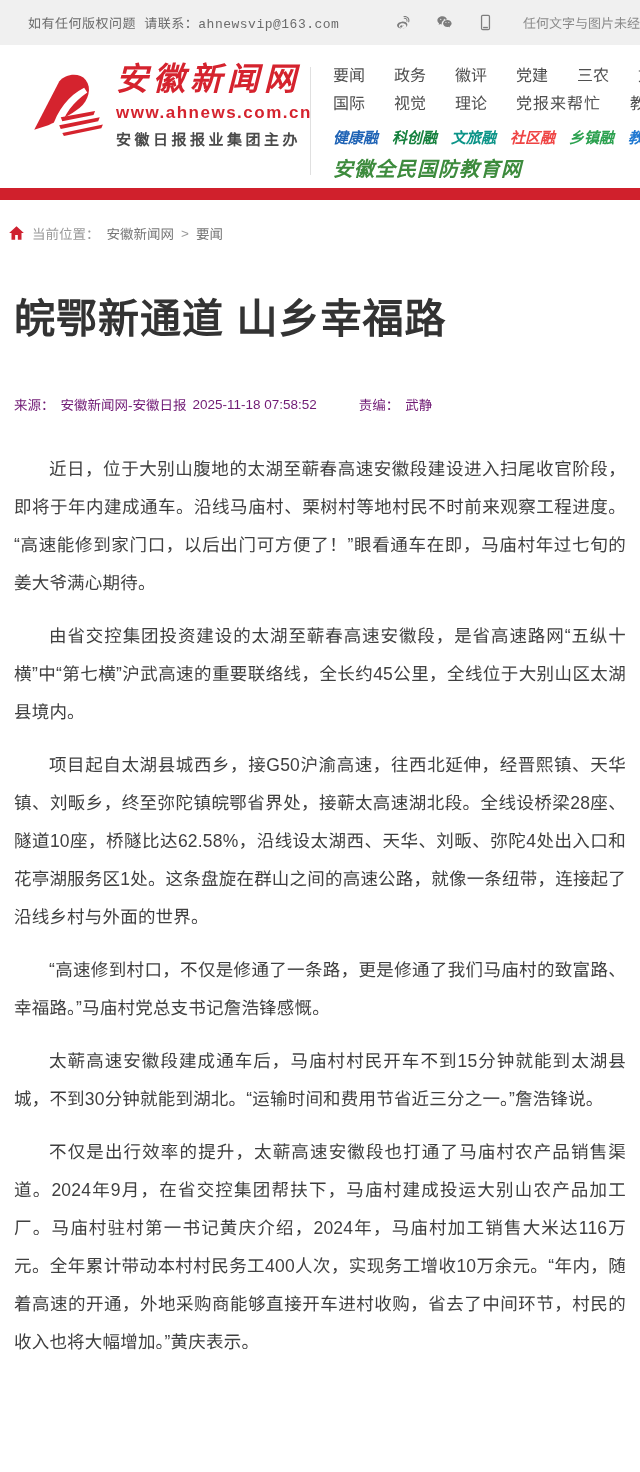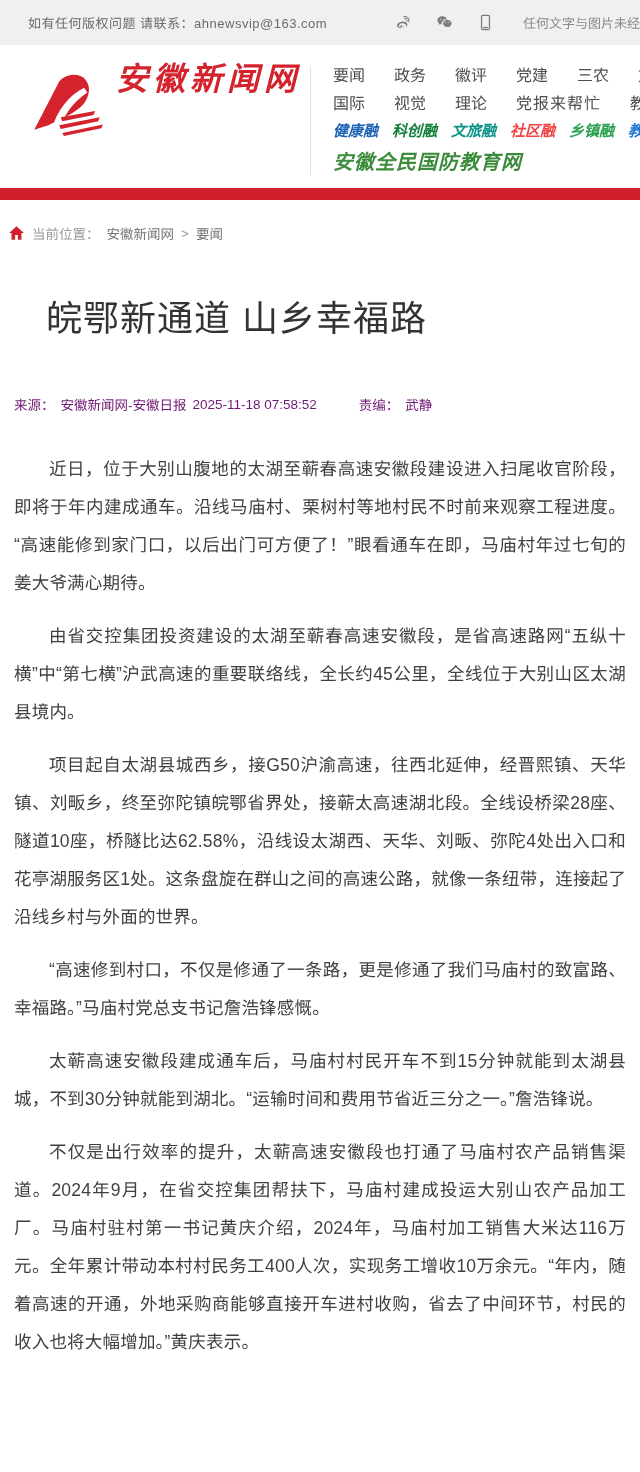--- a/index.html
+++ b/index.html
@@ -7,21 +7,21 @@
   body {
     width:640px; height:1472px; margin:0 auto; position:relative;
     font-family:"Liberation Sans","DejaVu Sans",sans-serif;
     overflow:hidden; color:#404040;
   }
   
   .topbar {
     height:45px; background:#f0f0f0; display:flex; align-items:center;
     padding:0 0 0 28px; white-space:nowrap; overflow:hidden;
   }
-  .topbar-left { font-size:13px; color:#6b6b6b; letter-spacing:.5px; }
+  .topbar-left { font-size:13px; color:#6b6b6b; letter-spacing:.5px;font-family:Liberation Mono, monospace; }
   .topbar-right { display:flex; align-items:center; margin-left:auto; gap:22px; padding-left:10px; }
   .tb-icon { width:19px; height:19px; display:inline-block; flex:0 0 auto; cursor:pointer; }
   .topbar-right-text { font-size:13px; color:#8a8a8a; margin-left:6px; }
   
   .header { position:relative; height:143px; background:#fff; }
   .brand { position:absolute; left:28px; top:14px; display:flex; align-items:flex-start; cursor:pointer; }
   .logo-svg { width:78px; height:82px; margin-top:8px; }
   .brand-text { margin-left:10px; }
   .site-name {
     color:#d5232e; font-size:32px; font-weight:bold; letter-spacing:5px;
@@ -31,42 +31,42 @@
   .site-url { color:#d5232e; font-size:17px; font-weight:bold; letter-spacing:1.5px; margin-top:4px; }
   .sponsor { color:#4a4a4a; font-size:15px; letter-spacing:3.5px; margin-top:5px; font-weight:bold; }
   .v-divider { position:absolute; left:310px; top:22px; height:108px; width:1px; background:#e0e0e0; }
   
   .nav { position:absolute; left:333px; top:18px; width:307px; overflow:hidden; }
   .nav-row { display:flex; white-space:nowrap; }
   .nav-row1, .nav-row2 { gap:29px; font-size:16px; color:#4f4f4f; line-height:26px; }
   .nav-row2 { margin-top:2px; gap:29px; }
   .nav-row2 .nav-item:nth-child(4) { letter-spacing:1px; }
   .nav-item { cursor:pointer; flex:0 0 auto; }
-  .nav-row3 { gap:14px; margin-top:3px; font-size:15px; font-weight:bold; font-style:italic; line-height:22px; }
+  .nav-row3 { gap:14px; margin-top:10px; font-size:15px; font-weight:bold; font-style:italic; line-height:22px; }
   .nav-row4 {
     margin-top:4px; color:#3d8b3d; font-size:20px; font-style:italic;
     font-family:"Liberation Serif","DejaVu Serif",serif; font-weight:bold;
     letter-spacing:1px; cursor:pointer;
   }
   
   .red-bar { height:12px; background:#d0202c; }
   
   .breadcrumb {
     height:66px; display:flex; align-items:center; padding:0 8px; gap:7px;
     font-size:13.5px; color:#999; background:#fff;
   }
   .home-icon { width:17px; height:16px; flex:0 0 auto; cursor:pointer; }
   .crumb-label { color:#9a9a9a; }
   .crumb-link { color:#777; cursor:pointer; }
   .crumb-sep { color:#999; }
   
   .article { padding:20px 14px 0 14px; }
   .article-title {
-    font-size:36px; font-weight:400; color:#333; letter-spacing:1px;
-    line-height:46px; margin-top:10px;margin-left:32px;
+    font-size:41px; font-weight:700; color:#333; letter-spacing:1px;
+    line-height:46px; margin-top:10px;
   }
   .article-meta {
     margin-top:52px; font-size:13.5px; color:#701a75; display:flex; gap:6px;
     align-items:center;
   }
   .meta-gap { width:30px; }
   .article-body { margin-top:36px; }
   .article-body p {
     font-size:17.5px; line-height:38px; color:#3f3f3f; text-indent:2em;
     margin-bottom:15px; text-align:justify; letter-spacing:.2px;
@@ -97,20 +97,22 @@
   <div class="brand">
     <svg class="logo-svg" viewBox="0 0 100 100">
       <path fill="#d5232e" d="M8 78 L40 16 C48 6 66 4 74 14 C82 24 78 40 66 50 C56 58 40 66 26 72 Z"></path>
       <path fill="#ffffff" d="M30 78 C38 52 52 34 72 24 L76 30 C58 42 46 58 40 80 Z"></path>
       <path fill="#d5232e" d="M42 62 L86 54 L84 59 L44 67 Z"></path>
       <path fill="#d5232e" d="M40 72 L92 62 L90 67 L42 77 Z"></path>
       <path fill="#d5232e" d="M44 82 L96 71 L94 76 L46 86 Z"></path>
     </svg>
     <div class="brand-text">
       <div class="site-name">安徽新闻网</div>
+      <div class="site-url">www.ahnews.com.cn</div>
+      <div class="sponsor">安徽日报报业集团主办</div>
     </div>
   </div>
   <div class="v-divider"></div>
   <nav class="nav">
     <div class="nav-row nav-row1">
       <span class="nav-item">要闻</span>
       <span class="nav-item">政务</span>
       <span class="nav-item">徽评</span>
       <span class="nav-item">党建</span>
       <span class="nav-item">三农</span>

